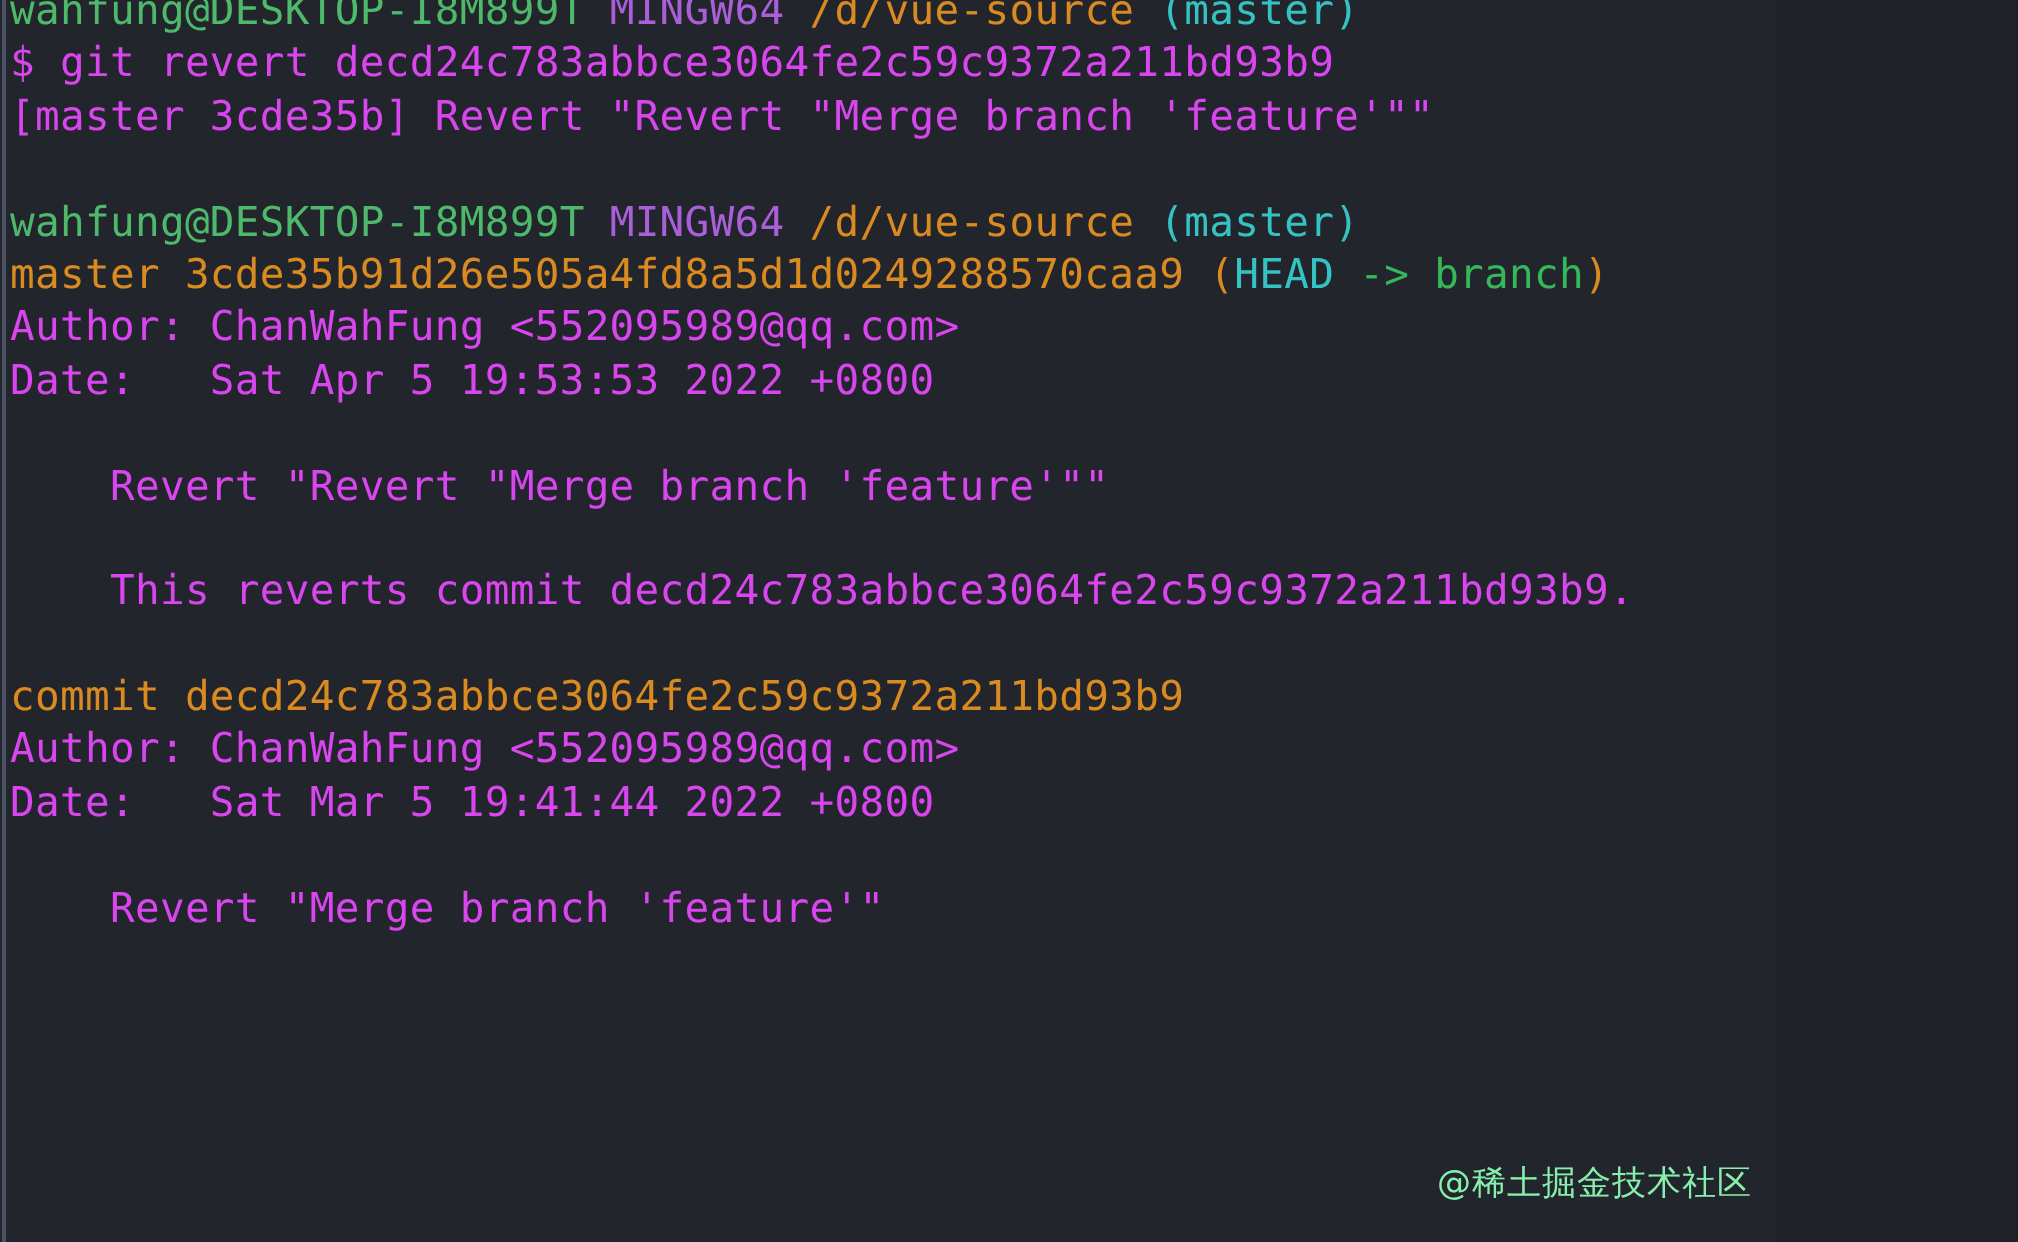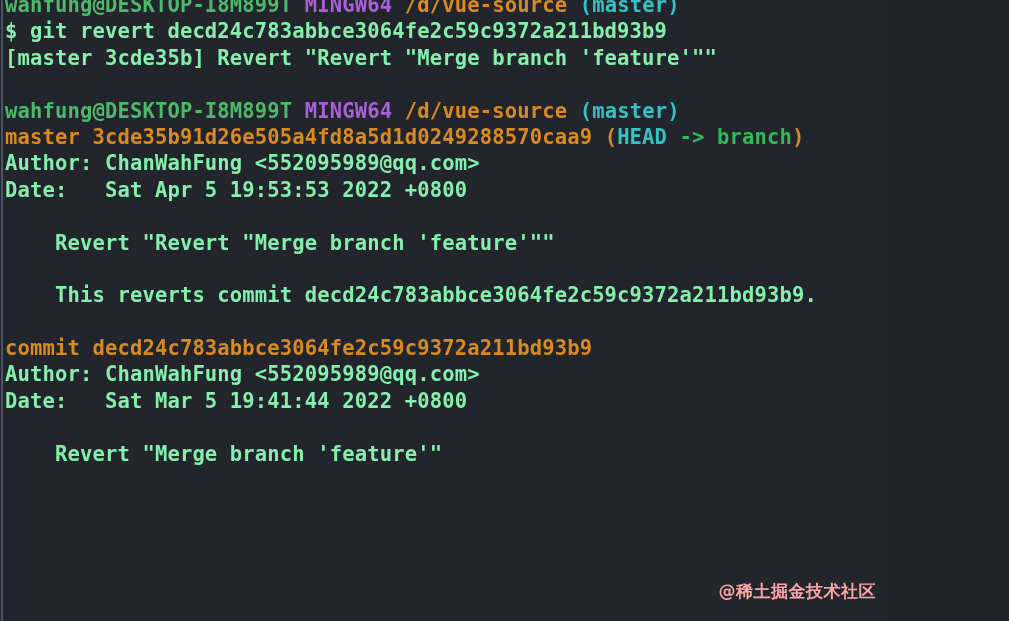--- a/index.html
+++ b/index.html
@@ -14,21 +14,20 @@
     font-family: "DejaVu Sans Mono", "Liberation Mono", monospace;
   }
 
   #terminal {
     position: relative;
     width: 888px;
     height: 621px;
     background: #22252b;
     box-sizing: border-box;
     overflow: hidden;
-    font-weight: bold;
   }
 
   
   #left-rule {
     position: absolute;
     left: 1px;
     top: 0;
     width: 2px;
     height: 621px;
     background: #4a5263;
@@ -51,28 +50,28 @@
     padding-left: 5px;
     letter-spacing: 0.15px;
   }
 
   
   .c-green   { color: #4eb96b; }
   .c-purple  { color: #a95fd8; }
   .c-orange  { color: #d98b21; }
   .c-cyan    { color: #35c2c2; }
   .c-yellow  { color: #d98b21; }
-  .c-white   { color: #86efac; }
+  .c-white   { color: #d946ef; }
   .c-brgreen { color: #35b85a; }
 
   #watermark {
     position: absolute;
     right: 12px;
     bottom: 18px;
-    color: #fca5a5;
+    color: #86efac;
     font-size: 17px;
     font-family: "DejaVu Sans", "Liberation Sans", sans-serif;
     letter-spacing: 0.5px;
     user-select: none;
   }
 </style>
 </head>
 <body>
 
 <div id="terminal">

